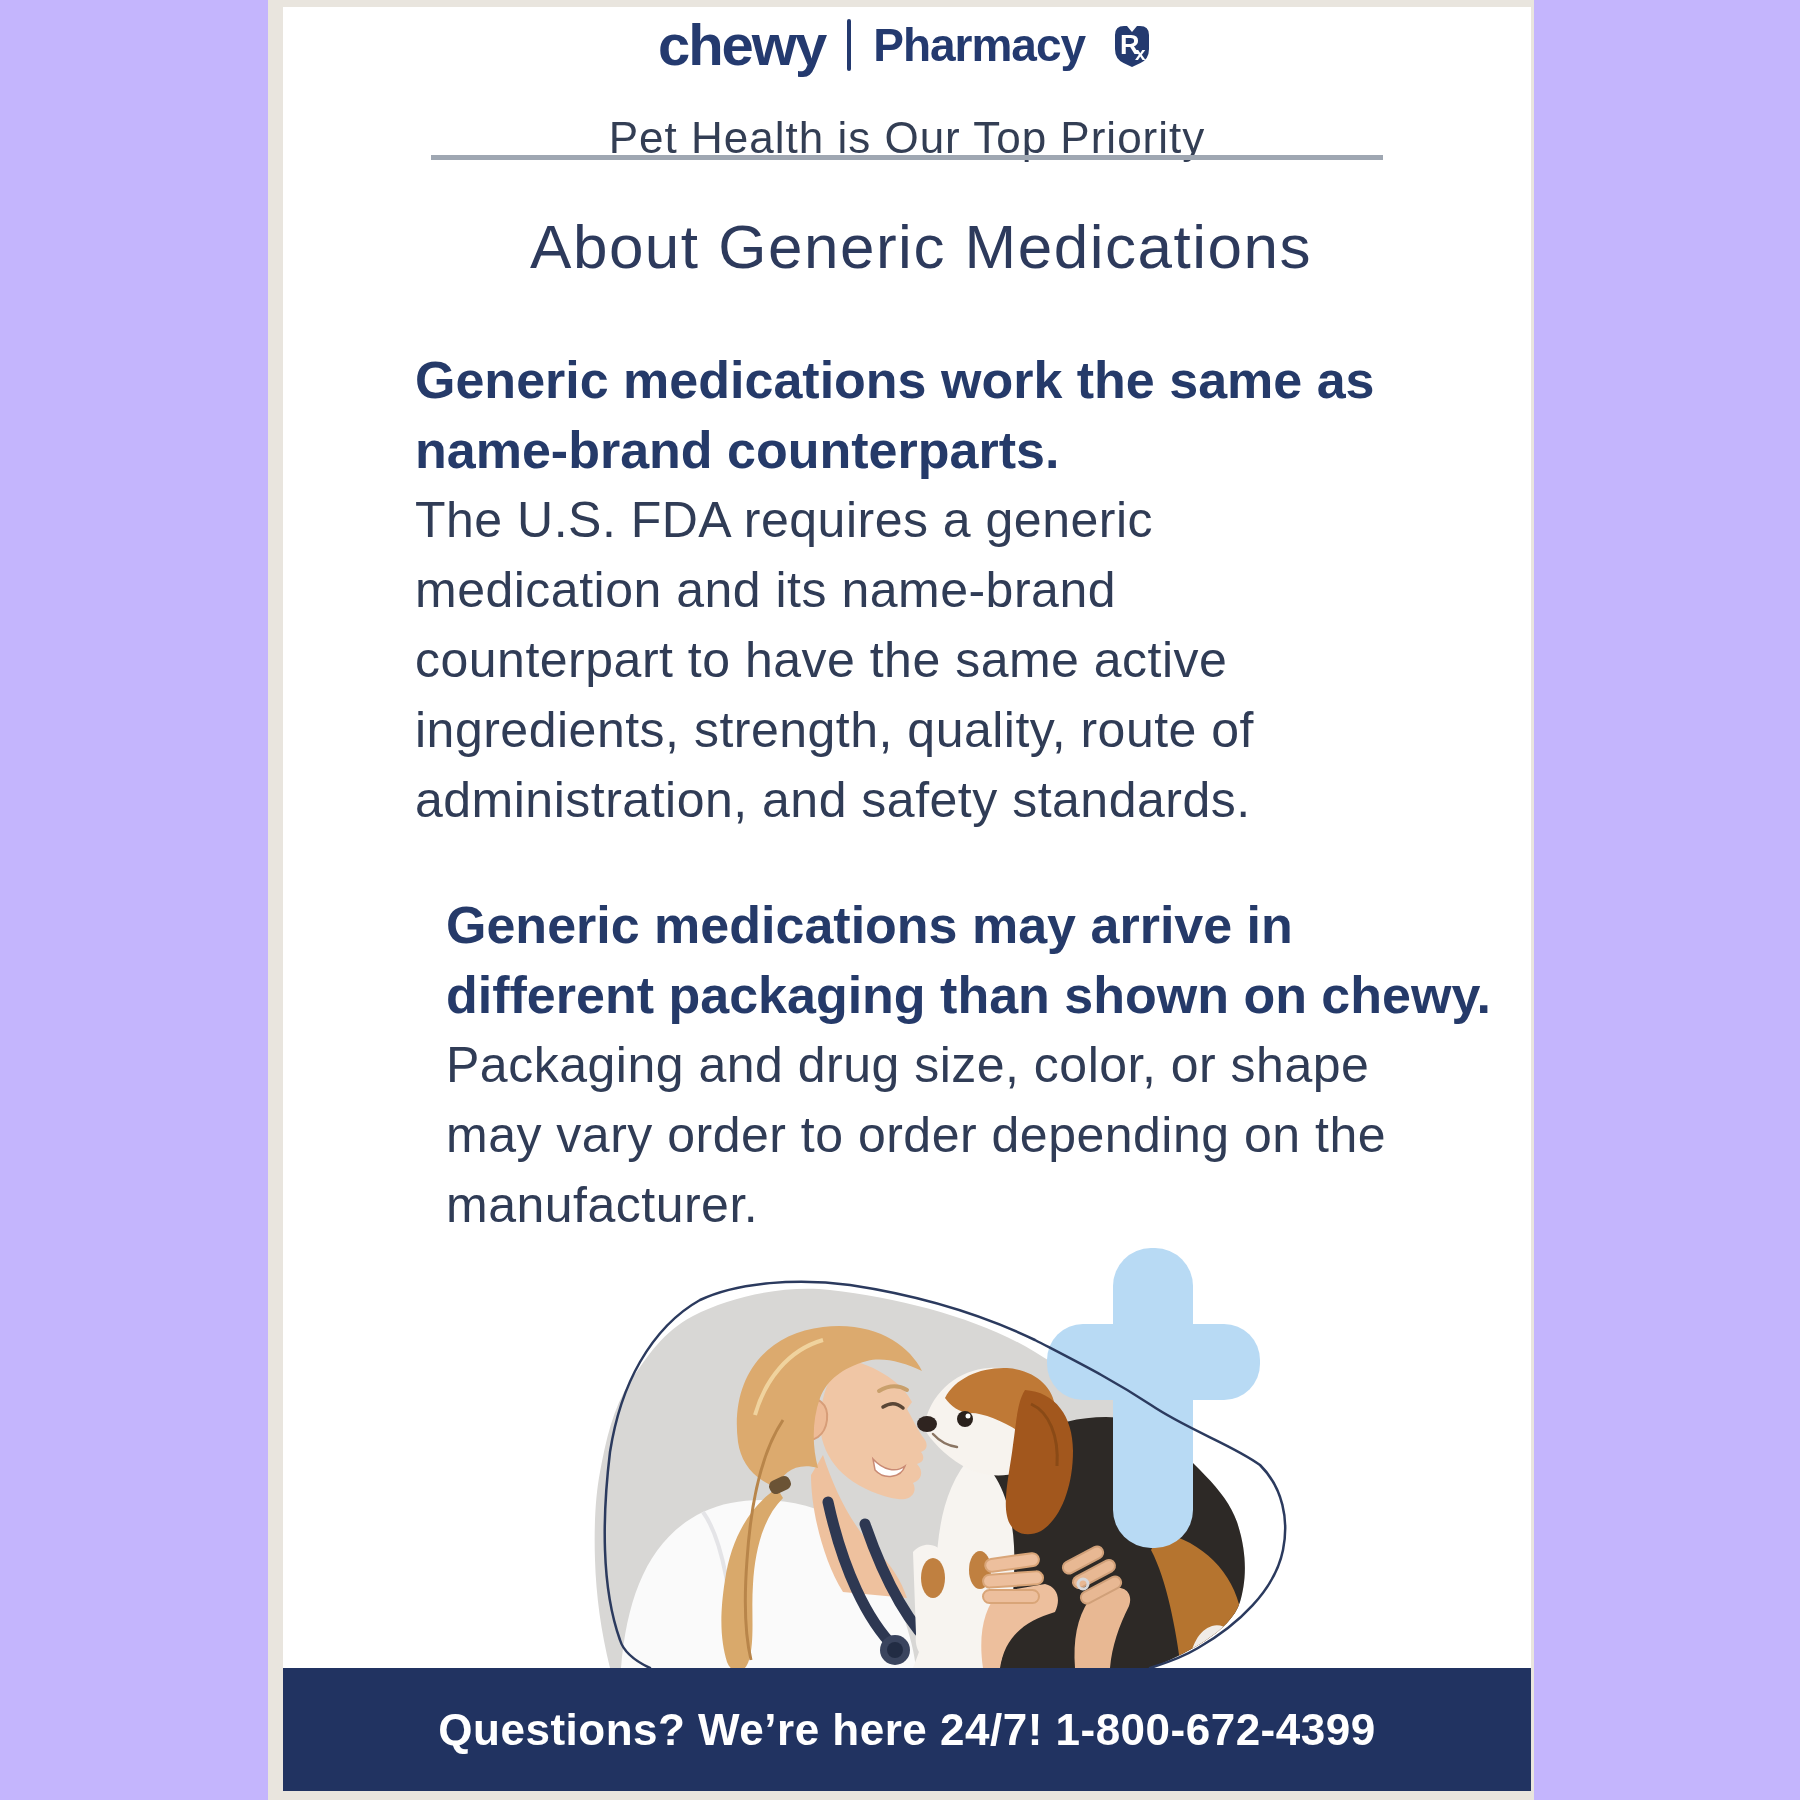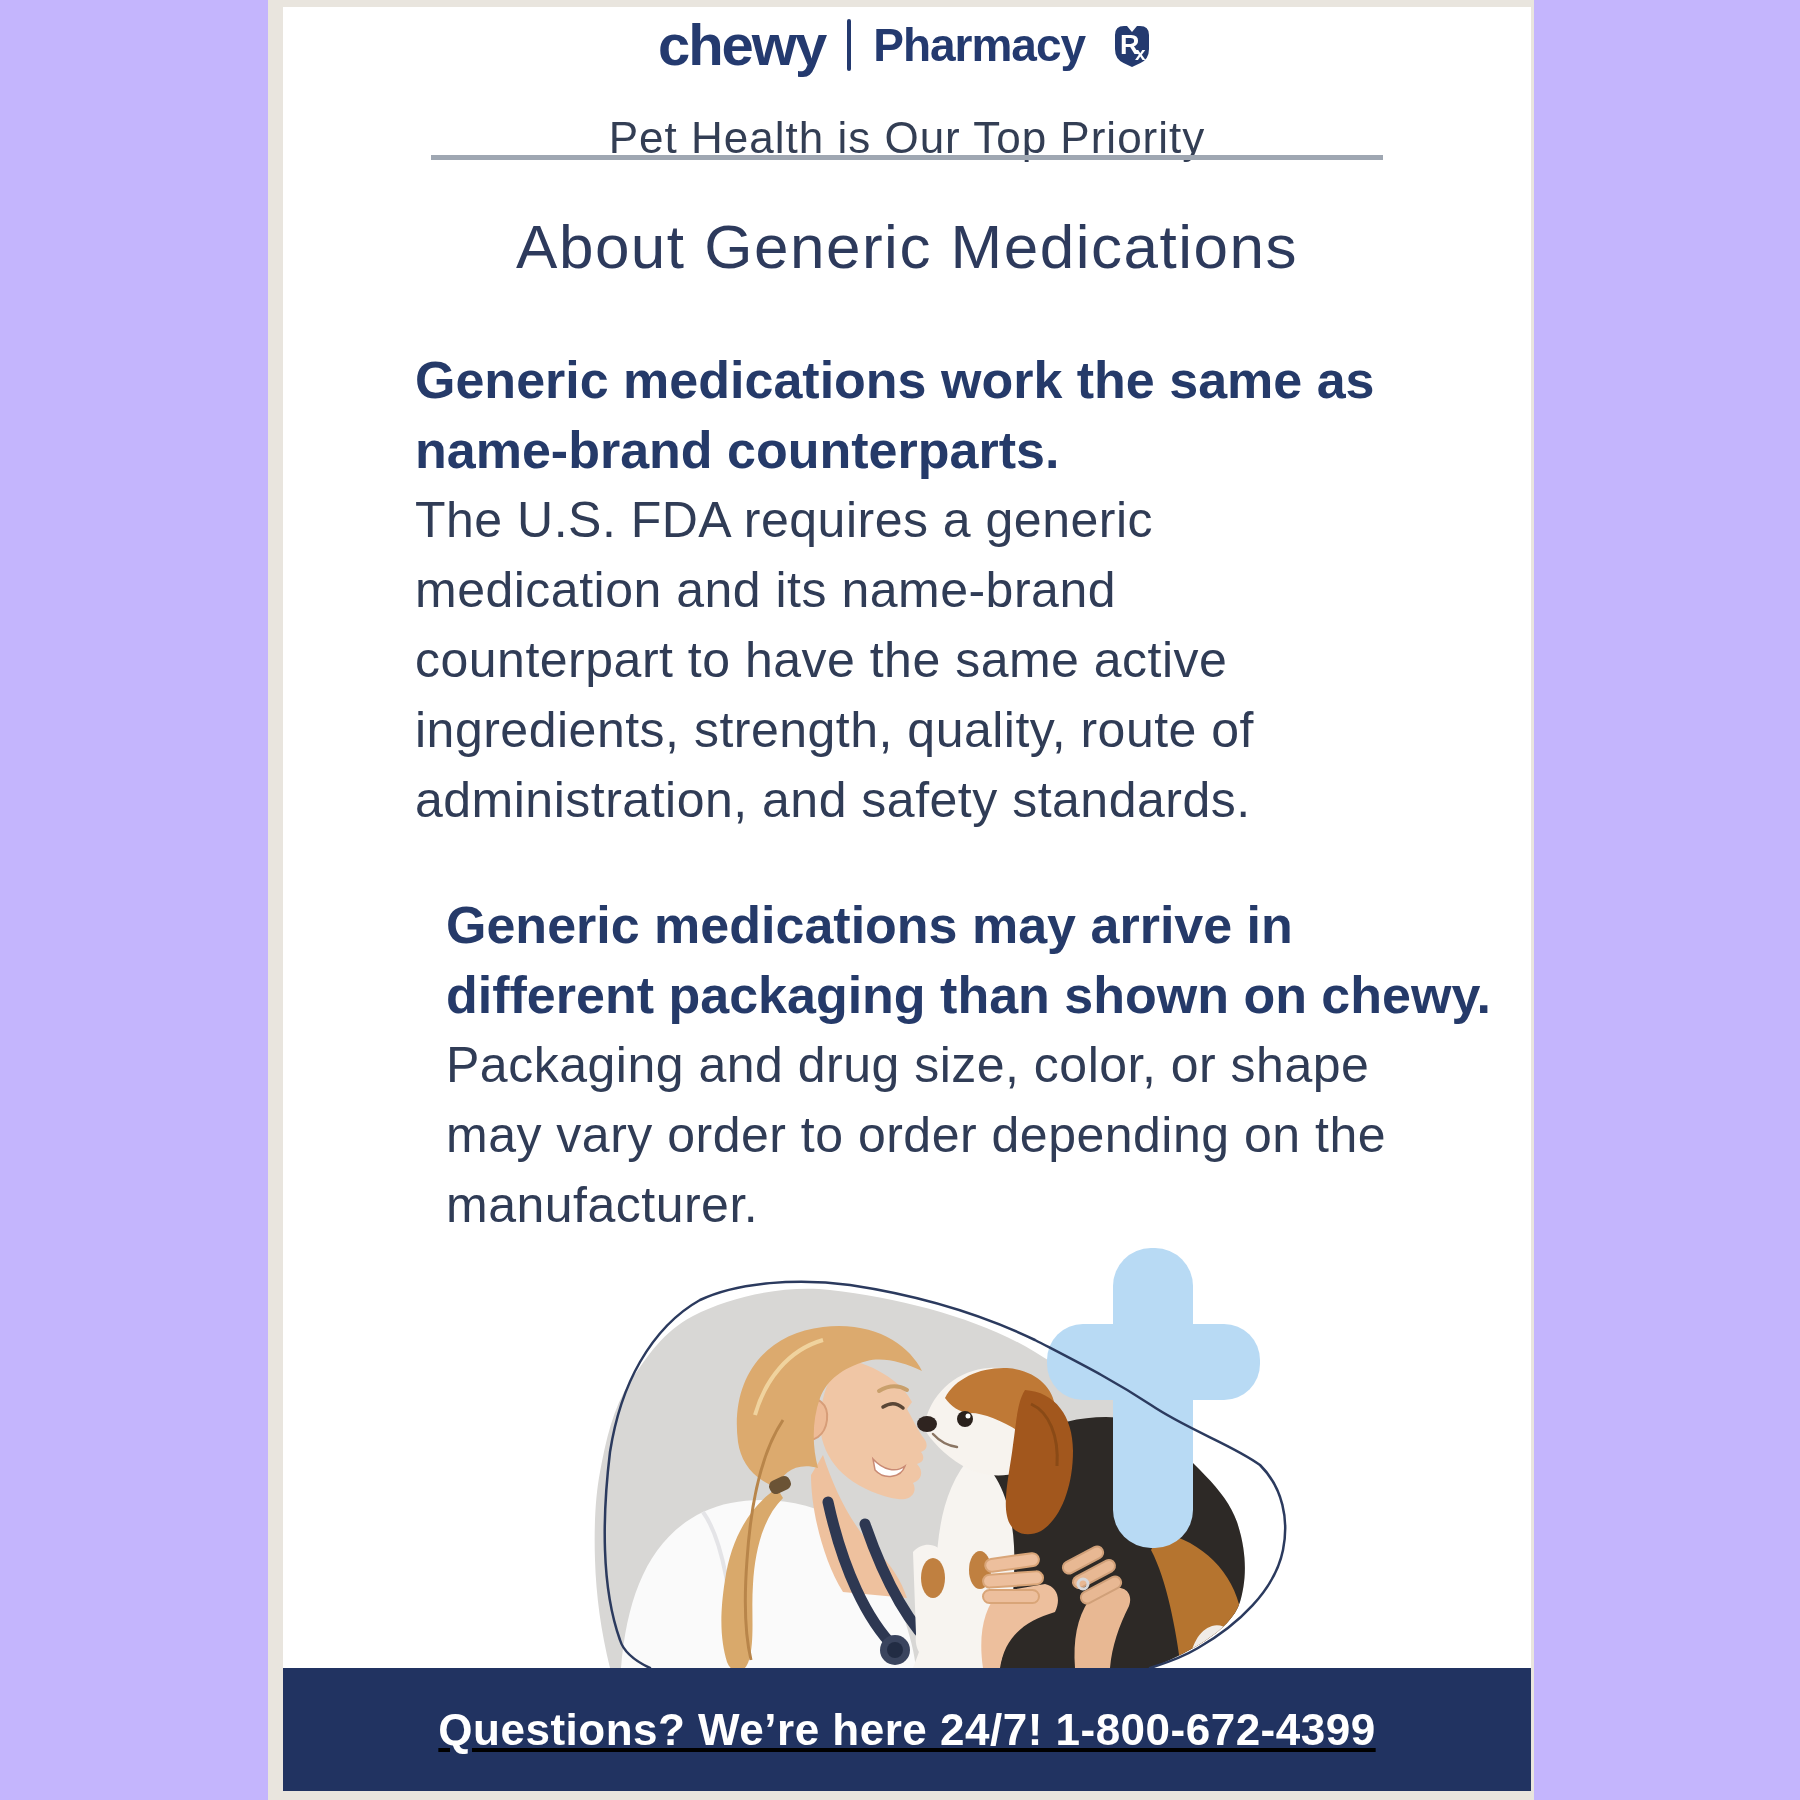--- a/index.html
+++ b/index.html
@@ -12,35 +12,35 @@
   .logo-row{position:absolute;top:4px;left:0;width:100%;display:flex;align-items:center;justify-content:center;}
   .brand{font-size:58px;font-weight:700;color:#243a6f;letter-spacing:-2px;}
   .logo-sep{width:4px;height:52px;background:#243a6f;border-radius:2px;margin:0 22px;}
   .product{font-size:46px;font-weight:700;color:#243a6f;letter-spacing:-1px;margin-right:23px;}
   .rx-badge{width:48px;height:52px;display:block;}
   .tagline{position:absolute;top:62px;left:0;width:100%;text-align:center;
            font-size:44px;font-weight:400;color:#333e54;letter-spacing:1px;margin-top:44px;}
   .divider{position:absolute;top:148px;left:148px;width:952px;height:5px;background:#9fa7b2;}
 
   .page-title{position:absolute;top:204px;left:0;width:100%;text-align:center;
-              font-size:62px;font-weight:400;color:#2d3a5c;letter-spacing:1.5px;}
+              font-size:62px;font-weight:400;color:#2d3a5c;letter-spacing:1.5px;padding-left:14px;}
 
   
   .section{position:absolute;left:132px;width:1080px;}
   .section-1{top:338px;}
   .section-2{top:883px;margin-left:31px;}
   .h-line{font-size:52px;font-weight:700;color:#253a69;line-height:70px;white-space:nowrap;}
   .b-line{font-size:50px;font-weight:400;color:#303c56;line-height:70px;letter-spacing:.5px;white-space:nowrap;}
 
   
   .illustration{position:absolute;left:0;top:1233px;width:1248px;height:428px;}
 
   
   .footer{position:absolute;left:0;top:1661px;width:1248px;height:123px;background:#213361;
-          display:flex;align-items:center;justify-content:center;text-decoration:underline;}
+          display:flex;align-items:center;justify-content:center;}
   .footer-text{color:#ffffff;font-size:44px;font-weight:700;letter-spacing:.5px;}
 </style>
 </head>
 <body>
 
 <div class="stage">
   <div class="frame"></div>
   <div class="card">
 
     <div class="logo-row">

